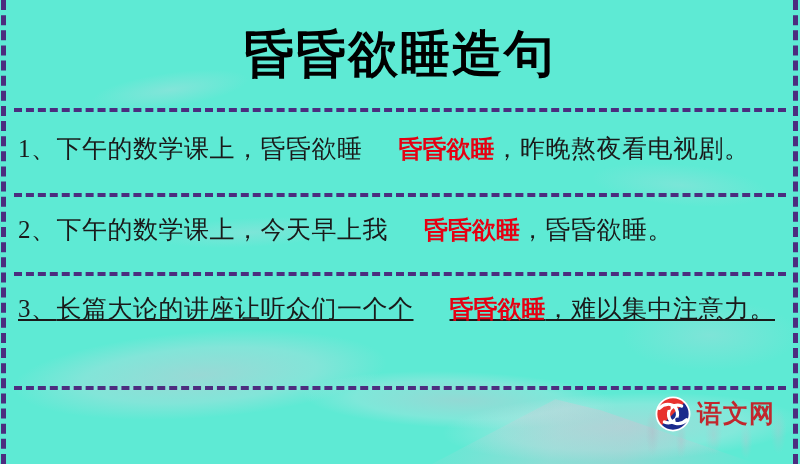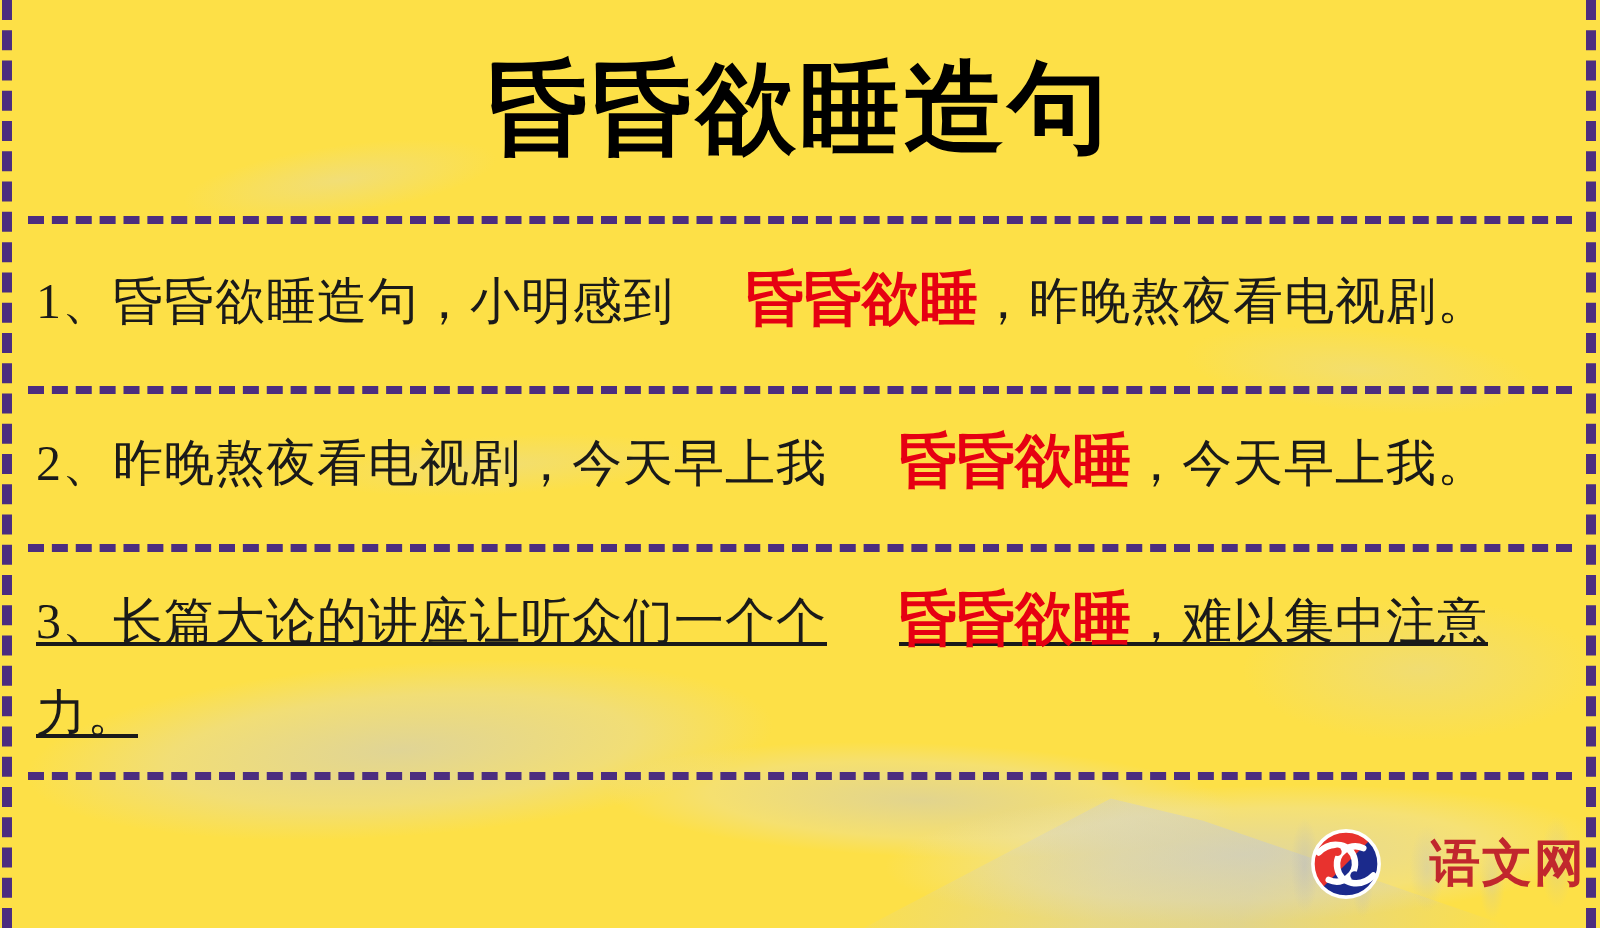--- a/index.html
+++ b/index.html
@@ -11,21 +11,21 @@
     height: 464px;
     overflow: hidden;
     background: #ffffff;
     font-family: "Liberation Serif", "DejaVu Serif", serif;
   }
 
   .page {
     position: relative;
     width: 800px;
     height: 464px;
-    background: #fde047;
+    background: #5eead4;
     box-sizing: border-box;
     overflow: hidden;
   }
 
   
   .bg-wash {
     position: absolute;
     inset: 0;
     pointer-events: none;
     z-index: 0;
@@ -174,32 +174,32 @@
     letter-spacing: 0.5px;
   }
   .s-1 { top: 126px; }
   .s-2 { top: 207px; }
   .s-3 { top: 286px; text-decoration: underline; }
 
   .kw {
     color: #e60012;
     font-weight: 700;
     font-family: "DejaVu Sans", "Liberation Sans", sans-serif;
-    font-size: 29px;
+    font-size: 24px;
     letter-spacing: 0;
     padding-left: 36px;
   }
 
   
   .logo {
     position: absolute;
-    left: 655px; top: 414px;
+    left: 655px; top: 396px;
     display: flex;
     align-items: center;
-    gap: 24px;
+    gap: 6px;
     z-index: 4;
   }
   .logo-mark {
     width: 36px; height: 36px;
     flex: 0 0 36px;
   }
   .logo-text {
     font-family: "DejaVu Sans", "Liberation Sans", sans-serif;
     font-size: 25px;
     font-weight: 700;
@@ -229,25 +229,25 @@
   <div class="edge edge-left"></div>
   <div class="edge edge-right"></div>
 
   <div class="title">昏昏欲睡造句</div>
 
   <div class="sep sep-1"></div>
 
   <div class="sentences">
 
     <div class="sentence s-1">
-      <span>1、</span><span>昏昏欲睡造句，小明感到</span><span class="kw">昏昏欲睡</span><span>，昨晚熬夜看电视剧。</span>
+      <span>1、</span><span>下午的数学课上，昏昏欲睡</span><span class="kw">昏昏欲睡</span><span>，昨晚熬夜看电视剧。</span>
     </div>
 
     <div class="sentence s-2">
-      <span>2、</span><span>昨晚熬夜看电视剧，今天早上我</span><span class="kw">昏昏欲睡</span><span>，今天早上我。</span>
+      <span>2、</span><span>下午的数学课上，今天早上我</span><span class="kw">昏昏欲睡</span><span>，昏昏欲睡。</span>
     </div>
 
     <div class="sentence s-3">
       <span>3、</span><span>长篇大论的讲座让听众们一个个</span><span class="kw">昏昏欲睡</span><span>，难以集中注意力。</span>
     </div>
 
   </div>
 
   <div class="sep sep-2"></div>
   <div class="sep sep-3"></div>

